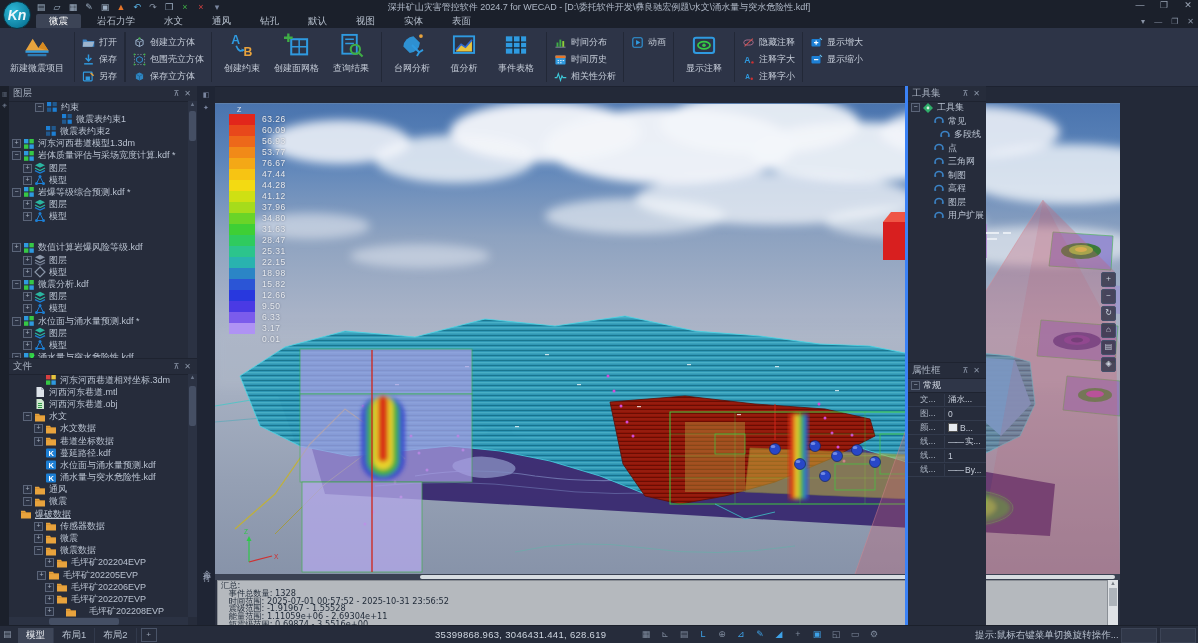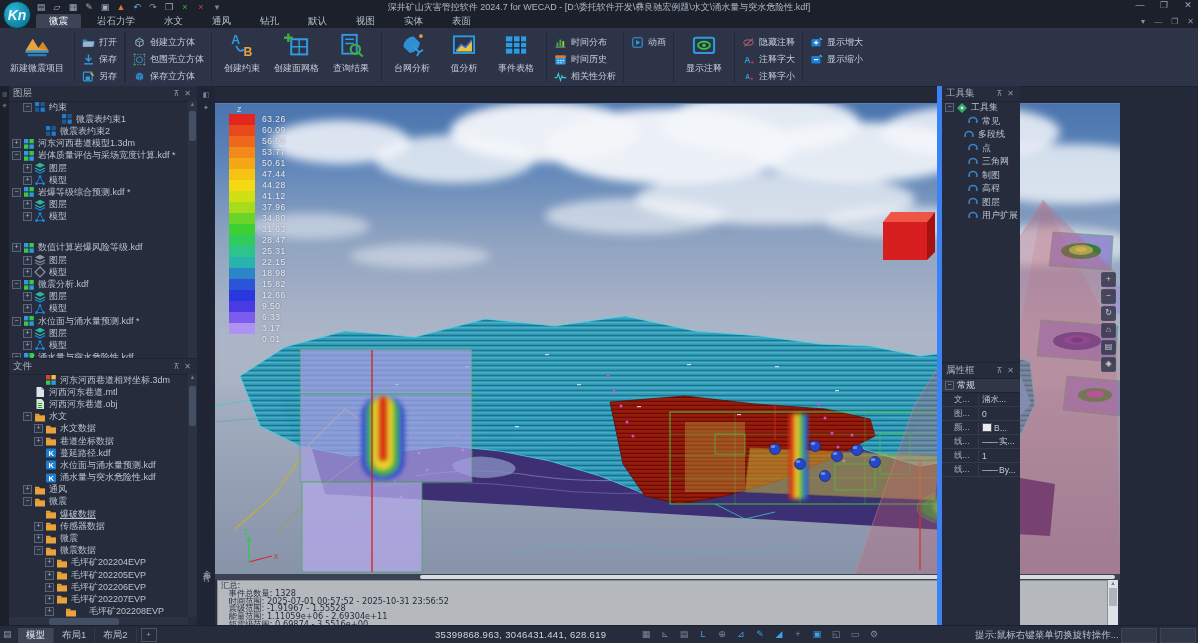--- a/index.html
+++ b/index.html
@@ -78,21 +78,21 @@
   #console-body{position:absolute;left:2px;top:6px;right:12px;height:49px;background:#b5b9be;border:1px solid #8a8f96;overflow:hidden;padding:1px 3px;}
   .cline{font-size:8.2px;line-height:7.8px;color:#1f2937;white-space:pre;font-family:"DejaVu Sans",sans-serif;}
   #console-vscroll{position:absolute;right:2px;top:6px;width:10px;height:49px;background:#dfe2e6;font-size:6px;color:#7a8088;text-align:center;}
   #console-vscroll .thumb{position:absolute;left:1px;top:8px;width:8px;height:18px;background:#aeb4bb;}
   #command-row{position:absolute;left:0;bottom:0;width:905px;height:13px;display:flex;align-items:center;background:#2a3040;}
   #cmd-close{width:14px;text-align:center;color:#9aa4b4;font-size:9px;}
   #cmd-prompt{width:12px;height:10px;background:#3c4456;color:#cfd6e0;font-size:7px;line-height:10px;text-align:center;margin-right:1px;}
   #cmd-input{flex:1;height:11px;background:#0ea5e9;border:1px solid #7a828e;font-size:8.5px;color:#333;padding:0 3px;font-family:inherit;}
   #cmd-input::placeholder{color:#8a9098;}
   
-  #right-col{position:absolute;left:905px;top:0;width:78px;height:539px;background:#262c3b;border-left:5px solid #3b82f6;margin-left:32px;}
+  #right-col{position:absolute;left:905px;top:0;width:78px;height:539px;background:#262c3b;border-left:3px solid #3b82f6;}
   #toolset-panel{position:absolute;left:0;top:0;width:78px;height:276px;overflow:hidden;}
   #props-panel{position:absolute;left:0;top:276px;width:78px;height:263px;border-top:1px solid #1e2330;overflow:hidden;}
   #toolset-tree .tree-row{height:13.5px;}
   .prop-sec{display:flex;align-items:center;height:13px;background:#2f3648;font-size:9px;color:#d4dae4;border-bottom:1px solid #1e2330;}
   .prop-sec .exp{margin:0 3px;}
   .prow{display:flex;height:13px;border-bottom:1px solid #323a4c;font-size:8.5px;align-items:center;}
   .prow .pl{width:24px;padding-left:12px;color:#aab3c2;border-right:1px solid #323a4c;overflow:hidden;white-space:nowrap;}
   .prow .pv{flex:1;padding-left:3px;color:#c6cdd9;white-space:nowrap;overflow:hidden;display:flex;align-items:center;gap:2px;}
   .swatch{width:8px;height:7px;background:#e8ecf2;border:1px solid #555;flex:none;}
   .lineglyph{color:#c6cdd9;letter-spacing:-1px;}
@@ -440,21 +440,21 @@
     </div>
 
     <div id="left-col">
       <div id="layers-panel">
         <div class="panel-h">
           <span class="ph-t">图层</span>
           <span class="ph-i">⊼</span>
           <span class="ph-i">✕</span>
         </div>
         <div class="tree" id="layers-tree">
-            <div class="tree-row" style="padding-left: 14px;">
+            <div class="tree-row" style="padding-left: 26px;">
               <span class="exp">−</span>
               <span class="ticon">
                 <svg viewBox="0 0 12 12" width="12" height="12">
                   <rect x="1" y="1" width="4.2" height="4.2" fill="#1d7fd4"></rect>
                   <rect x="6.6" y="1" width="4.2" height="4.2" fill="#1d7fd4" opacity=".55"></rect>
                   <rect x="1" y="6.6" width="4.2" height="4.2" fill="#1d7fd4" opacity=".55"></rect>
                   <rect x="6.6" y="6.6" width="4.2" height="4.2" fill="#1d7fd4"></rect>
                 </svg>
               </span>
               <span>约束</span>
@@ -817,21 +817,21 @@
             <div class="tree-row" style="padding-left: 14px;">
               <span class="exp">−</span>
               <span class="ticon">
                 <svg viewBox="0 0 12 12" width="12" height="12">
                   <path d="M1 2.8 h4 l1.2 1.6 H11 V10.6 H1 Z" fill="#e8a33d"></path>
                   <path d="M1 4.6 h10" stroke="#c8862a" stroke-width=".6"></path>
                 </svg>
               </span>
               <span>微震</span>
             </div>
-            <div class="tree-row" style="padding-left: 25px; text-decoration: underline;">
+            <div class="tree-row" style=" text-decoration: underline;">
               <span class="exp-sp"></span>
               <span class="ticon">
                 <svg viewBox="0 0 12 12" width="12" height="12">
                   <path d="M1 2.8 h4 l1.2 1.6 H11 V10.6 H1 Z" fill="#e8a33d"></path>
                   <path d="M1 4.6 h10" stroke="#c8862a" stroke-width=".6"></path>
                 </svg>
               </span>
               <span>爆破数据</span>
             </div>
             <div class="tree-row" style="padding-left: 25px;">
@@ -867,21 +867,21 @@
             <div class="tree-row" style="padding-left: 36px;">
               <span class="exp">+</span>
               <span class="ticon">
                 <svg viewBox="0 0 12 12" width="12" height="12">
                   <path d="M1 2.8 h4 l1.2 1.6 H11 V10.6 H1 Z" fill="#e8a33d"></path>
                   <path d="M1 4.6 h10" stroke="#c8862a" stroke-width=".6"></path>
                 </svg>
               </span>
               <span>毛坪矿202204EVP</span>
             </div>
-            <div class="tree-row" style="padding-left: 36px;">
+            <div class="tree-row" style="padding-left: 28px;">
               <span class="exp">+</span>
               <span class="ticon">
                 <svg viewBox="0 0 12 12" width="12" height="12">
                   <path d="M1 2.8 h4 l1.2 1.6 H11 V10.6 H1 Z" fill="#e8a33d"></path>
                   <path d="M1 4.6 h10" stroke="#c8862a" stroke-width=".6"></path>
                 </svg>
               </span>
               <span>毛坪矿202205EVP</span>
             </div>
             <div class="tree-row" style="padding-left: 36px;">
@@ -1167,21 +1167,21 @@
                 <div class="lband" style="background: rgb(40, 56, 222);"></div>
                 <div class="lband" style="background: rgb(74, 58, 228);"></div>
                 <div class="lband" style="background: rgb(123, 92, 236);"></div>
                 <div class="lband" style="background: rgb(175, 147, 244);"></div>
               </div>
             <div id="legend-labels">
                 <div class="llab">63.26</div>
                 <div class="llab">60.09</div>
                 <div class="llab">56.93</div>
                 <div class="llab">53.77</div>
-                <div class="llab">50.61</div>
+                <div class="llab">76.67</div>
                 <div class="llab">47.44</div>
                 <div class="llab">44.28</div>
                 <div class="llab">41.12</div>
                 <div class="llab">37.96</div>
                 <div class="llab">34.80</div>
                 <div class="llab">31.63</div>
                 <div class="llab">28.47</div>
                 <div class="llab">25.31</div>
                 <div class="llab">22.15</div>
                 <div class="llab">18.98</div>
@@ -1249,21 +1249,21 @@
               <span class="exp-sp"></span>
               <span class="ticon">
                 <svg viewBox="0 0 12 12" width="12" height="12">
                   <path d="M2 6.5 a4 4 0 0 1 8 0" fill="none" stroke="#3b82c4" stroke-width="1.6"></path>
                   <circle cx="2.2" cy="7" r="1.1" fill="#3b82c4"></circle>
                   <circle cx="9.8" cy="7" r="1.1" fill="#3b82c4"></circle>
                 </svg>
               </span>
               <span>常见</span>
             </div>
-            <div class="tree-row" style="padding-left: 10px;">
+            <div class="tree-row" style="padding-left: 20px;">
               <span class="exp-sp"></span>
               <span class="ticon">
                 <svg viewBox="0 0 12 12" width="12" height="12">
                   <path d="M2 6.5 a4 4 0 0 1 8 0" fill="none" stroke="#3b82c4" stroke-width="1.6"></path>
                   <circle cx="2.2" cy="7" r="1.1" fill="#3b82c4"></circle>
                   <circle cx="9.8" cy="7" r="1.1" fill="#3b82c4"></circle>
                 </svg>
               </span>
               <span>多段线</span>
             </div>

